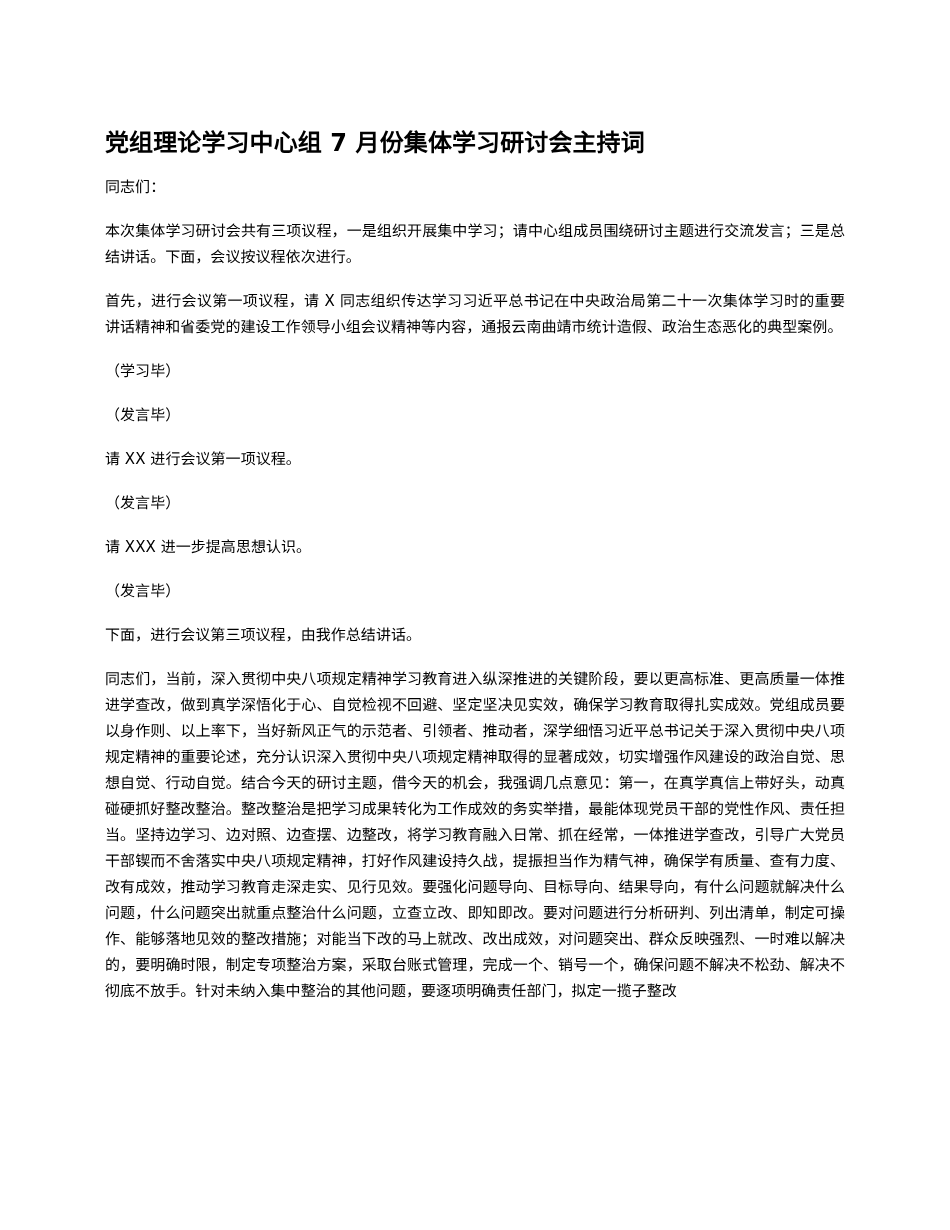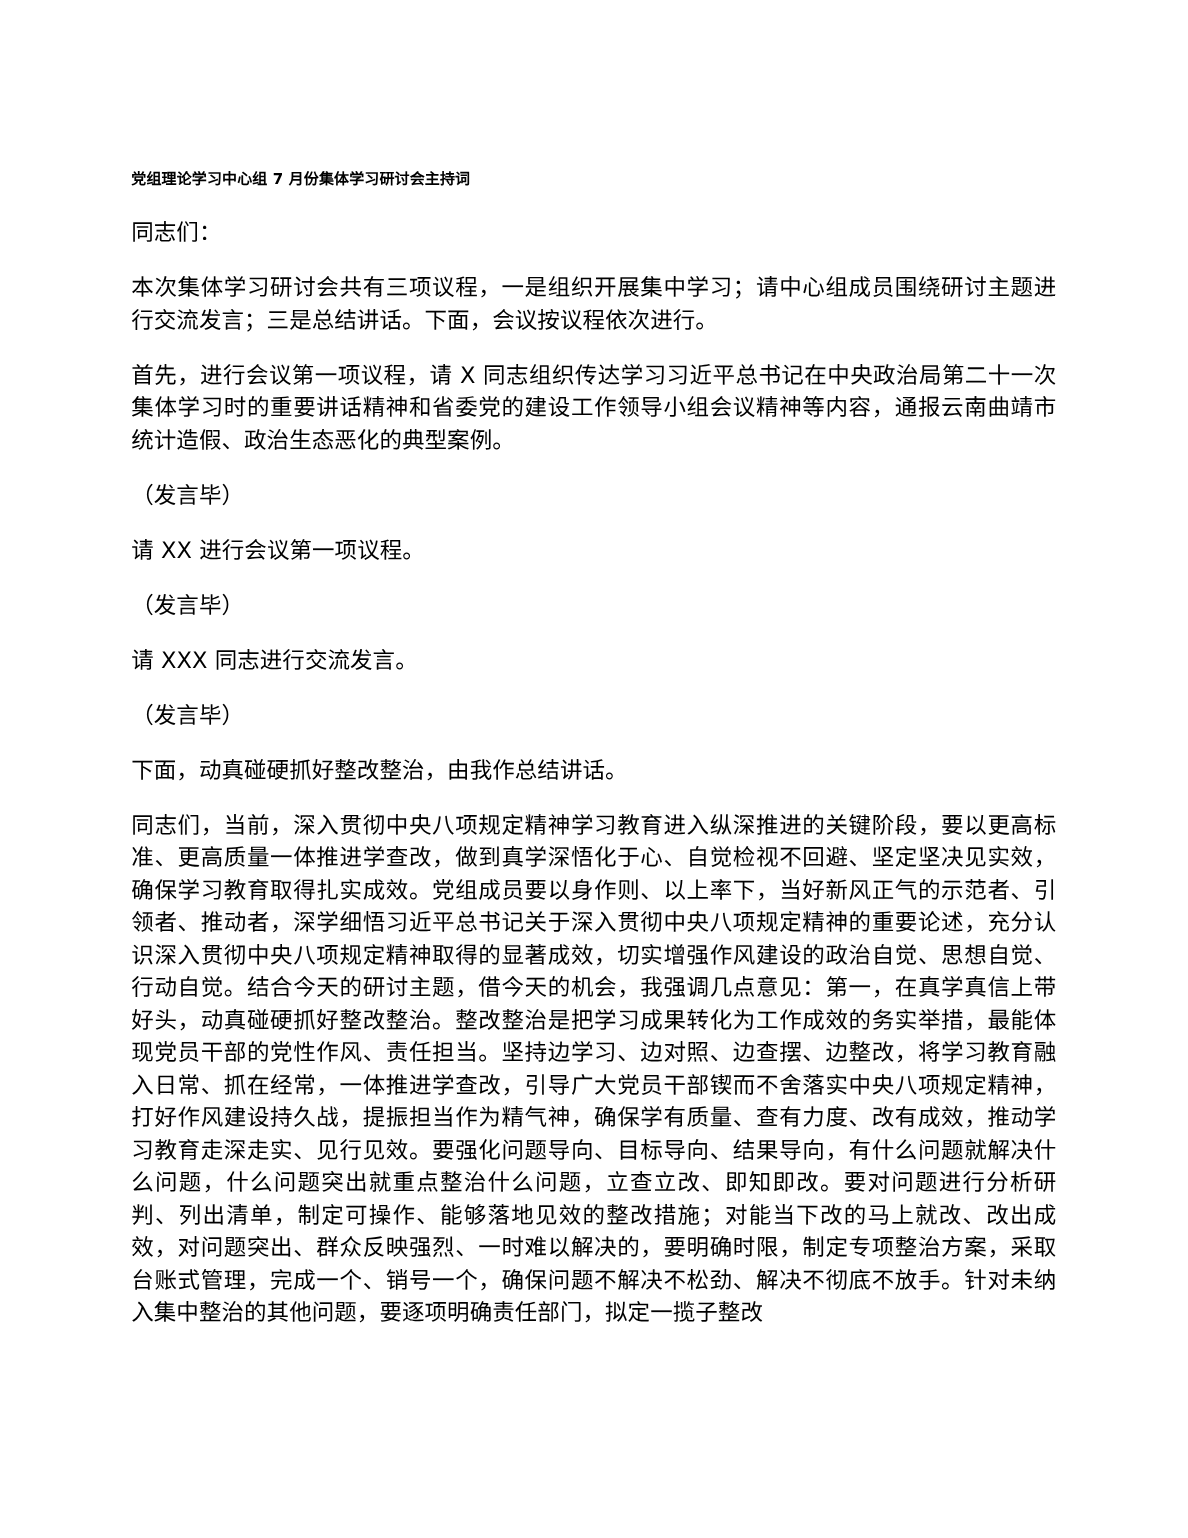--- a/index.html
+++ b/index.html
@@ -21,30 +21,30 @@
     width: 950px;
     height: 1230px;
     box-sizing: border-box;
     padding: 130px 105px 0 105px;
     background: #ffffff;
   }
   .doc-body {
     width: 740px;
   }
   .doc-title {
-    font-size: 12px;
+    font-size: 24px;
     font-weight: bold;
     line-height: 26px;
     margin: 0 0 18px 0;
     letter-spacing: 0.1px;
     text-align: left;
     white-space: nowrap;
   }
   p.para {
-    font-size: 18px;
+    font-size: 15px;
     font-weight: normal;
     line-height: 26px;
     margin: 0 0 18px 0;
     text-align: justify;
     text-justify: inter-ideograph;
     letter-spacing: 0.05px;
     word-break: break-all;
   }
   p.para:last-child {
     margin-bottom: 0;
@@ -57,22 +57,23 @@
 </head>
 <body>
 
 <div class="page">
   <div class="doc-body">
     <h1 class="doc-title">党组理论学习中心组 7 月份集体学习研讨会主持词</h1>
     <div id="paragraph-host">
         <p class="para short">同志们：</p>
         <p class="para">本次集体学习研讨会共有三项议程，一是组织开展集中学习；请中心组成员围绕研讨主题进行交流发言；三是总结讲话。下面，会议按议程依次进行。</p>
         <p class="para">首先，进行会议第一项议程，请 X 同志组织传达学习习近平总书记在中央政治局第二十一次集体学习时的重要讲话精神和省委党的建设工作领导小组会议精神等内容，通报云南曲靖市统计造假、政治生态恶化的典型案例。</p>
+        <p class="para short">（学习毕）</p>
         <p class="para short">（发言毕）</p>
         <p class="para short">请 XX 进行会议第一项议程。</p>
         <p class="para short">（发言毕）</p>
-        <p class="para short">请 XXX 同志进行交流发言。</p>
+        <p class="para short">请 XXX 进一步提高思想认识。</p>
         <p class="para short">（发言毕）</p>
-        <p class="para short">下面，动真碰硬抓好整改整治，由我作总结讲话。</p>
+        <p class="para short">下面，进行会议第三项议程，由我作总结讲话。</p>
         <p class="para">同志们，当前，深入贯彻中央八项规定精神学习教育进入纵深推进的关键阶段，要以更高标准、更高质量一体推进学查改，做到真学深悟化于心、自觉检视不回避、坚定坚决见实效，确保学习教育取得扎实成效。党组成员要以身作则、以上率下，当好新风正气的示范者、引领者、推动者，深学细悟习近平总书记关于深入贯彻中央八项规定精神的重要论述，充分认识深入贯彻中央八项规定精神取得的显著成效，切实增强作风建设的政治自觉、思想自觉、行动自觉。结合今天的研讨主题，借今天的机会，我强调几点意见：第一，在真学真信上带好头，动真碰硬抓好整改整治。整改整治是把学习成果转化为工作成效的务实举措，最能体现党员干部的党性作风、责任担当。坚持边学习、边对照、边查摆、边整改，将学习教育融入日常、抓在经常，一体推进学查改，引导广大党员干部锲而不舍落实中央八项规定精神，打好作风建设持久战，提振担当作为精气神，确保学有质量、查有力度、改有成效，推动学习教育走深走实、见行见效。要强化问题导向、目标导向、结果导向，有什么问题就解决什么问题，什么问题突出就重点整治什么问题，立查立改、即知即改。要对问题进行分析研判、列出清单，制定可操作、能够落地见效的整改措施；对能当下改的马上就改、改出成效，对问题突出、群众反映强烈、一时难以解决的，要明确时限，制定专项整治方案，采取台账式管理，完成一个、销号一个，确保问题不解决不松劲、解决不彻底不放手。针对未纳入集中整治的其他问题，要逐项明确责任部门，拟定一揽子整改</p>
       </div>
   </div>
 </div>
 
 </body></html>

